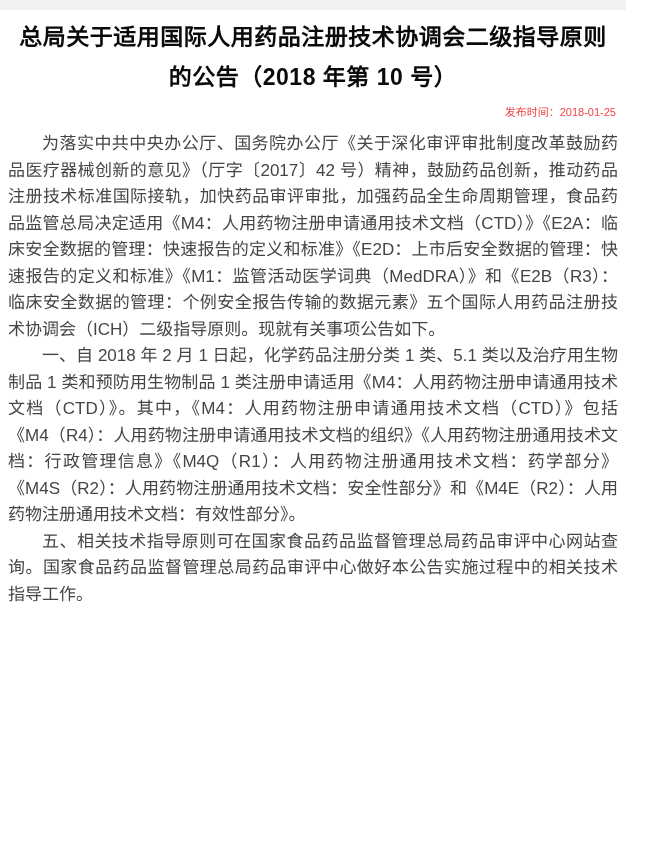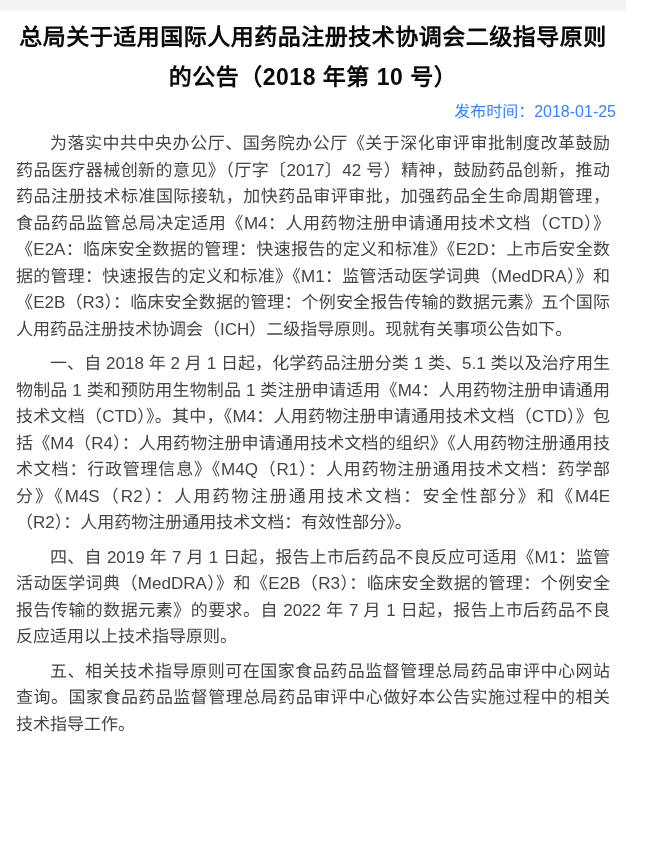--- a/index.html
+++ b/index.html
@@ -25,49 +25,48 @@
     font-weight: bold;
     color: #0a0a0a;
     text-align: center;
     line-height: 40px;
     max-width: 600px;
     margin: 7px auto 0 auto;
     letter-spacing: 0.5px;
   }
   .pub-date {
     text-align: right;
-    font-size: 16px;
-    color: #3b82f6;
+    font-size: 11px;
+    color: #ef4444;
     line-height: 20px;
     margin-top: 5px;
     padding-right: 2px;
   }
   .doc-body {
     margin-top: 9px;
     font-size: 17px;
     color: #454545;
     line-height: 26.5px;
     text-align: justify;
   }
   .doc-body p {
     text-indent: 2em;
-    margin: 8px;
+    margin: 0;
   }
 </style>
 </head>
 <body>
 
 <div class="page">
   <div class="top-strip"></div>
   <div class="content">
     <h1 class="title">总局关于适用国际人用药品注册技术协调会二级指导原则的公告（2018 年第 10 号）</h1>
     <div class="pub-date">
       <span>发布时间：</span><span>2018-01-25</span>
     </div>
     <div class="doc-body">
       <p>为落实中共中央办公厅、国务院办公厅《关于深化审评审批制度改革鼓励药品医疗器械创新的意见》（厅字〔2017〕42 号）精神，鼓励药品创新，推动药品注册技术标准国际接轨，加快药品审评审批，加强药品全生命周期管理，食品药品监管总局决定适用《M4：人用药物注册申请通用技术文档（CTD）》《E2A：临床安全数据的管理：快速报告的定义和标准》《E2D：上市后安全数据的管理：快速报告的定义和标准》《M1：监管活动医学词典（MedDRA）》和《E2B（R3）：临床安全数据的管理：个例安全报告传输的数据元素》五个国际人用药品注册技术协调会（ICH）二级指导原则。现就有关事项公告如下。</p>
       <p>一、自 2018 年 2 月 1 日起，化学药品注册分类 1 类、5.1 类以及治疗用生物制品 1 类和预防用生物制品 1 类注册申请适用《M4：人用药物注册申请通用技术文档（CTD）》。其中，《M4：人用药物注册申请通用技术文档（CTD）》包括《M4（R4）：人用药物注册申请通用技术文档的组织》《人用药物注册通用技术文档：行政管理信息》《M4Q（R1）：人用药物注册通用技术文档：药学部分》《M4S（R2）：人用药物注册通用技术文档：安全性部分》和《M4E（R2）：人用药物注册通用技术文档：有效性部分》。</p>
-      <p>四、自 2019 年 7 月 1 日起，报告上市后药品不良反应可适用《M1：监管活动医学词典（MedDRA）》和《E2B（R3）：临床安全数据的管理：个例安全报告传输的数据元素》的要求。自 2022 年 7 月 1 日起，报告上市后药品不良反应适用以上技术指导原则。</p>
       <p>五、相关技术指导原则可在国家食品药品监督管理总局药品审评中心网站查询。国家食品药品监督管理总局药品审评中心做好本公告实施过程中的相关技术指导工作。</p>
 
     </div>
   </div>
 </div>
 
 </body></html>

